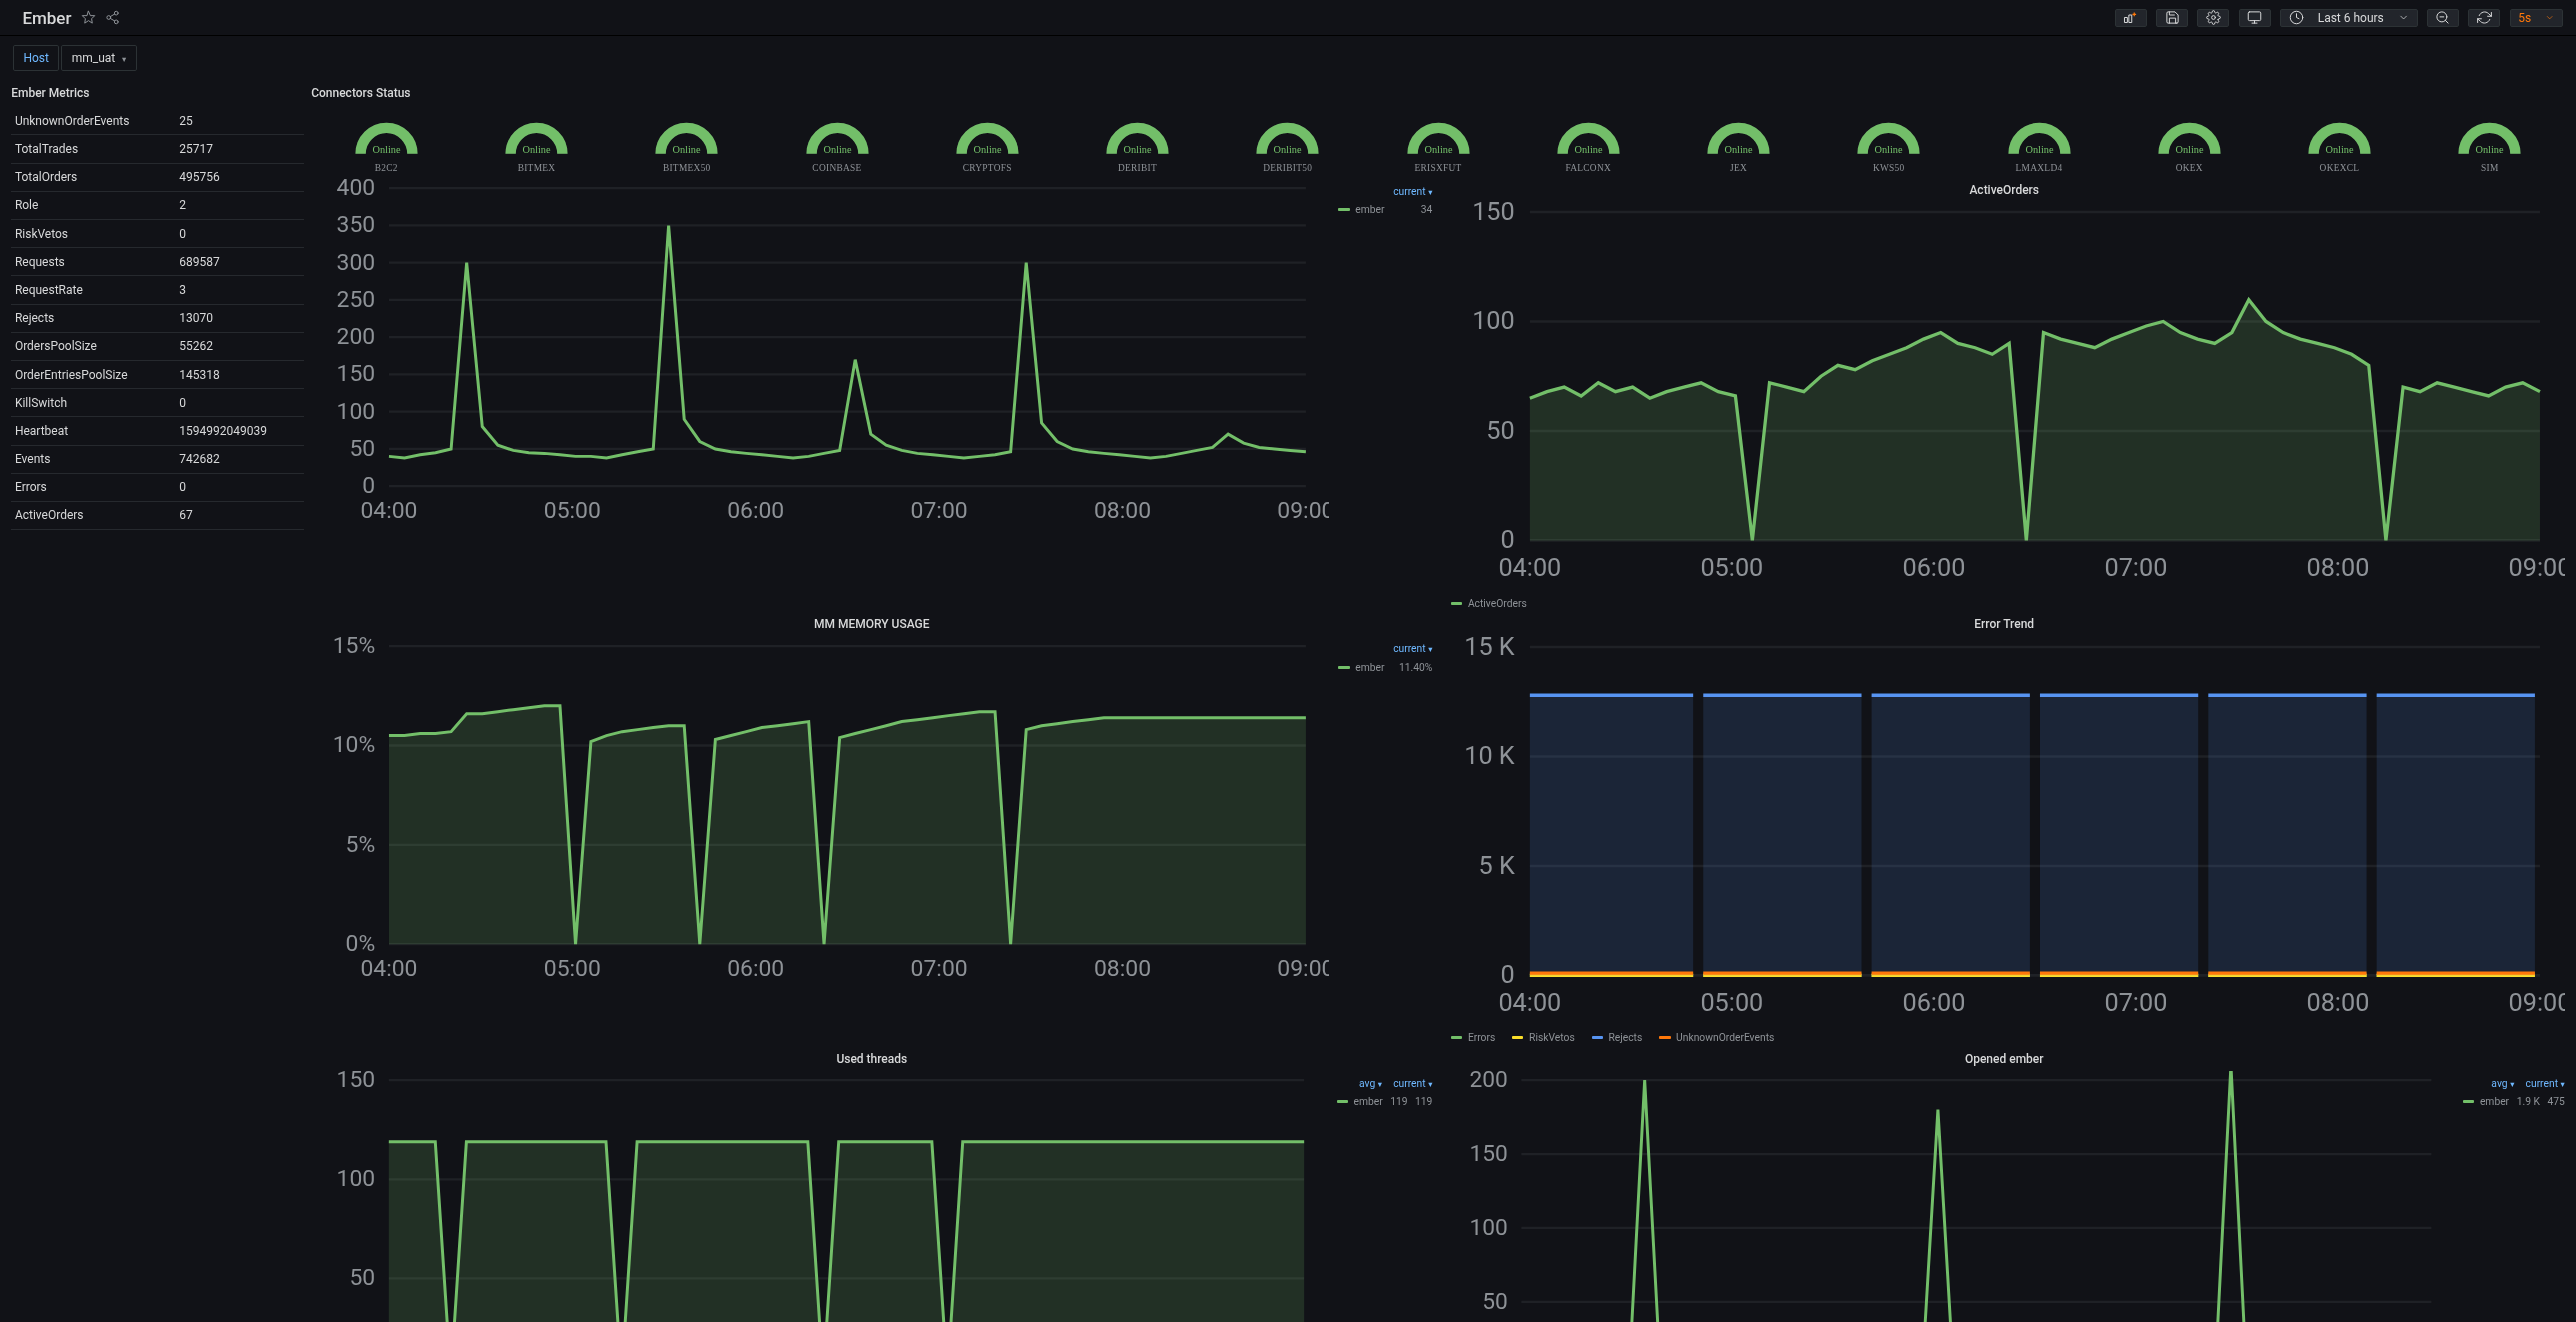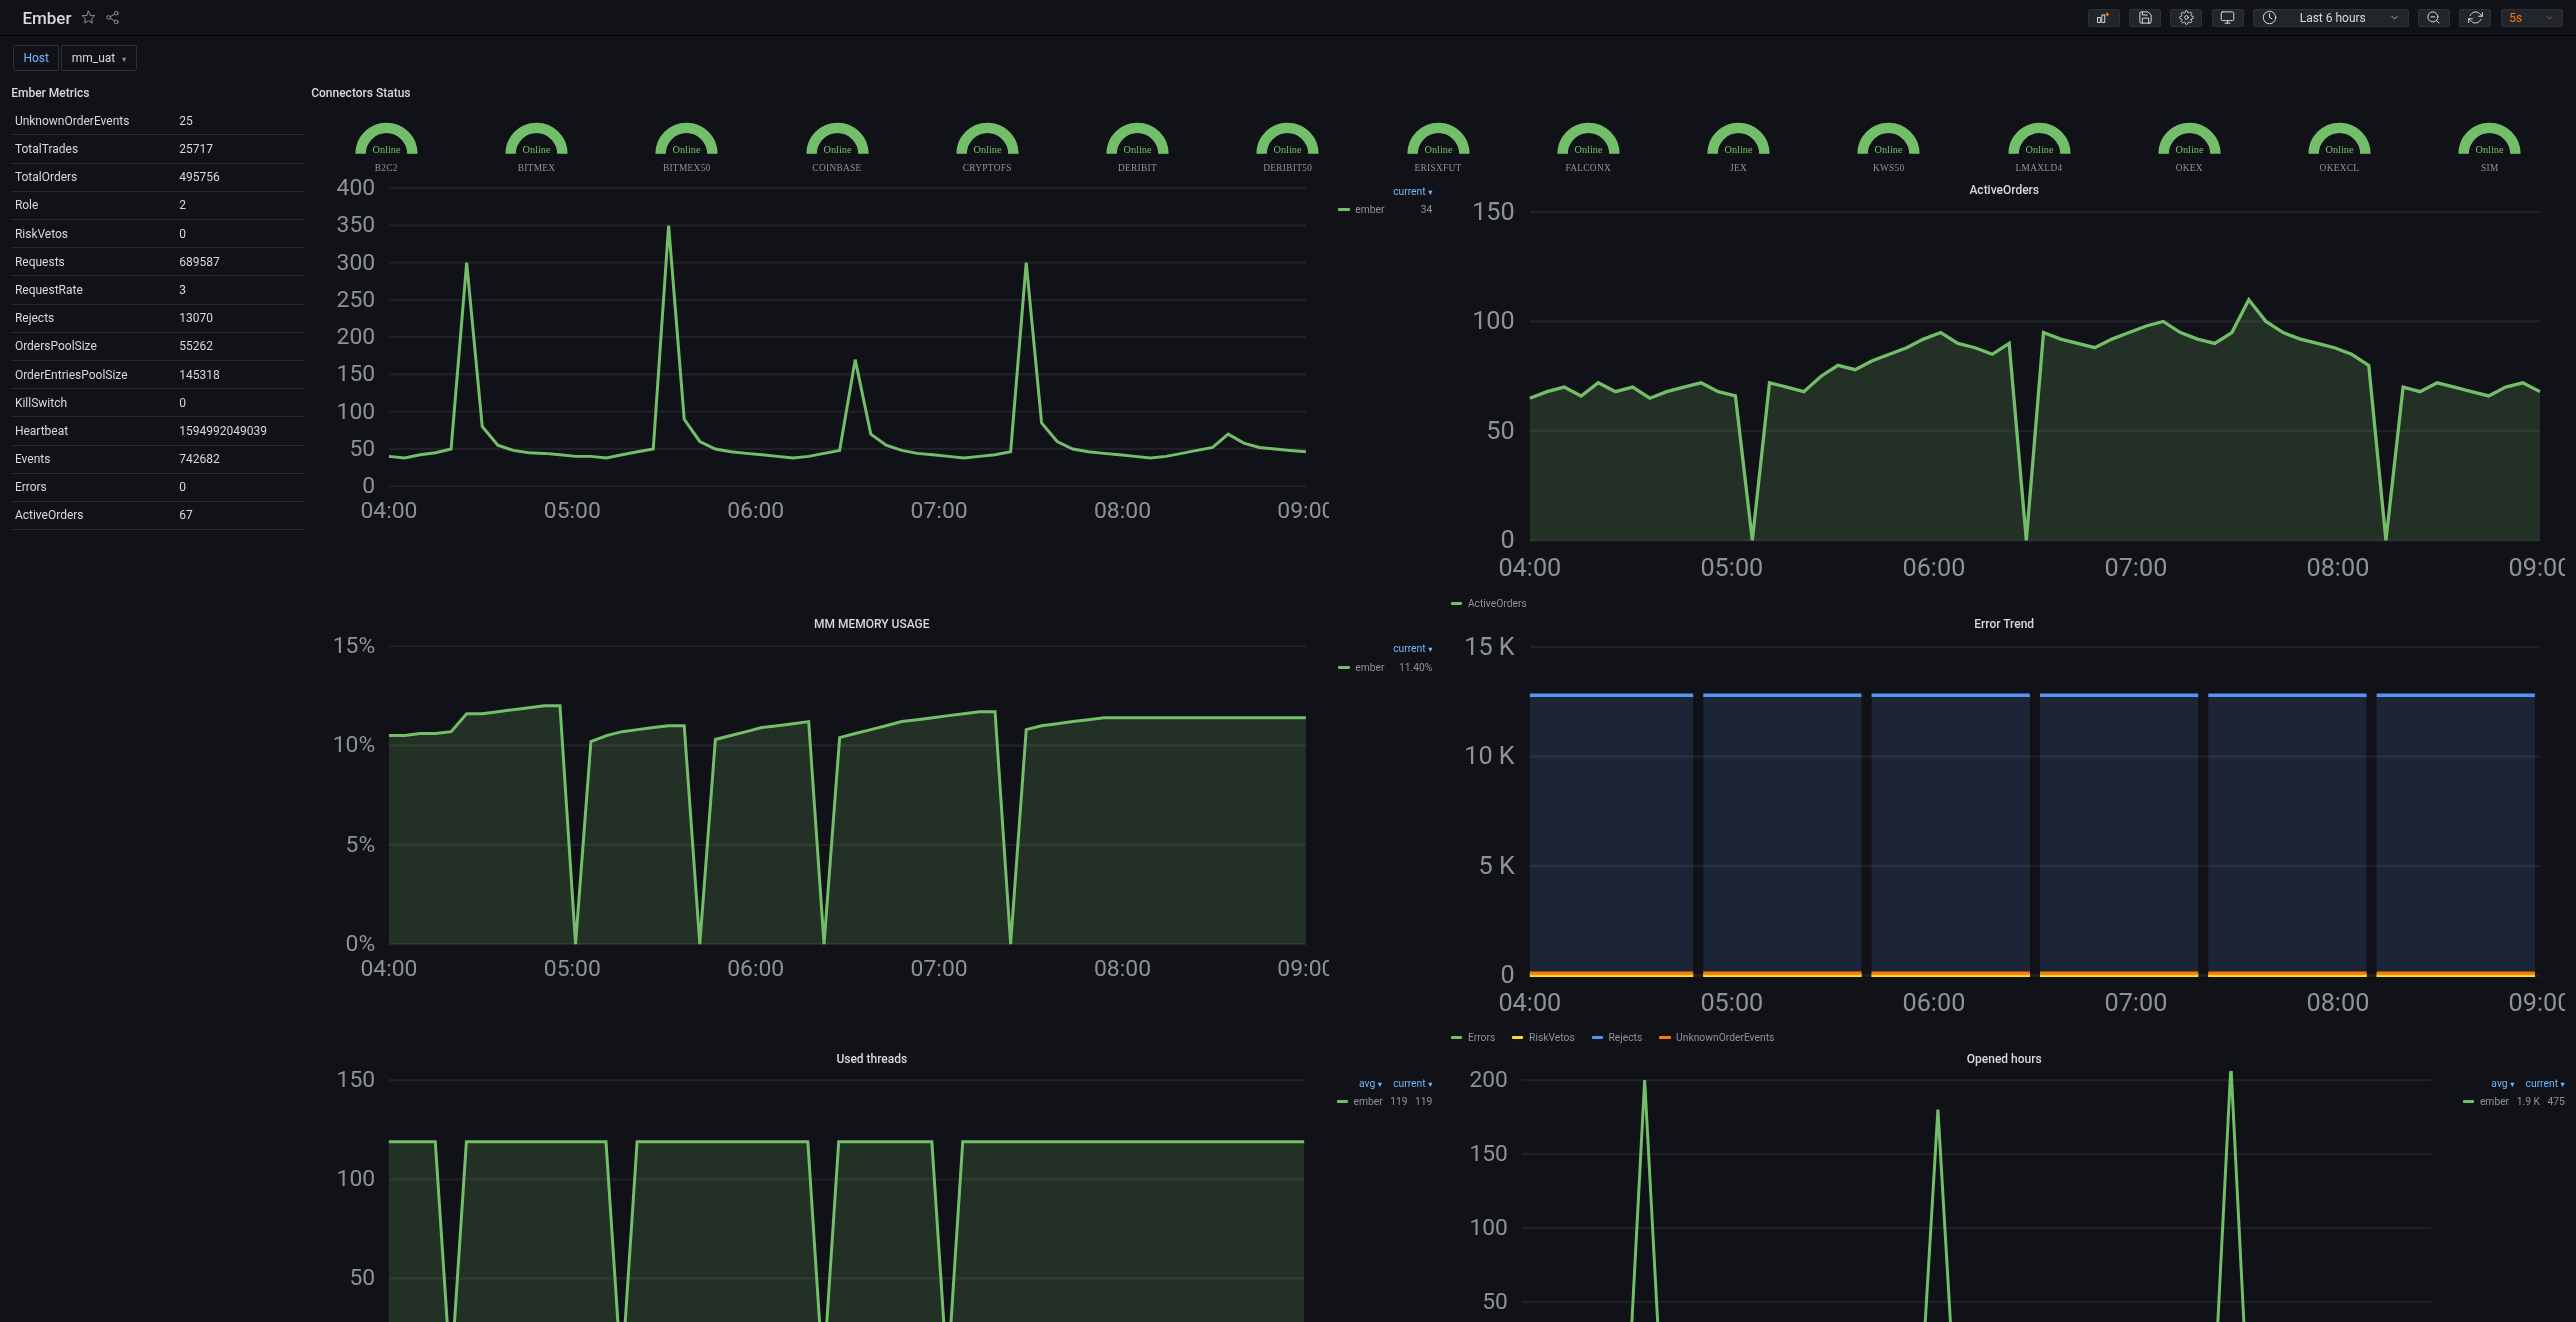--- a/index.html
+++ b/index.html
@@ -31,21 +31,21 @@
   }
   .title { font-size: 17px; font-weight: 500; display:flex; align-items:center; gap:9.4px;}
   .spacer { flex: 1; }
   .btn {
     height: 18px; min-width: 30px;
     padding: 0 7.5px;
     border: 0.9px solid var(--border);
     border-radius: 1.9px;
     background: #22252b;
     display: inline-flex; align-items: center; justify-content: center;
-    gap: 23px; color: var(--text);
+    gap: 14px; color: var(--text);
     font-size: 12px;
   }
   .btn svg, .btn .ico { width: 15px; height: 15px; }
   .btn.accent { color: var(--orange); }
   .subbar { padding: 9.4px 13px; display:flex; gap:2px; background: var(--bg);}
   .chip {
     border: 0.9px solid var(--border); border-radius: 1.9px;
     padding: 4.7px 9.4px; font-size: 12px;
   }
   .chip.blue { color: #6fb8ff; }
@@ -559,21 +559,21 @@
               </div>
               <div class="row">
                 <span class="lbl"><span class="swatch"></span>ember</span>
                 <span>119</span>
                 <span>119</span>
               </div>
             </div>
           </div>
         </div>
         <div class="chart-panel">
-          <div class="chart-title">Opened hours</div>
+          <div class="chart-title">Opened ember</div>
     <div class="chart-body">
             <div class="plot">
               <svg class="plot-svg" viewBox="0 0 444 154" style="font-size:12px">
     <g transform="translate(34,4)">
       <g class="axis">
                     <line x1="0" y1="130" x2="400" y2="130"></line>
                     <text x="-6" y="133" text-anchor="end">0</text>
                     <line x1="0" y1="97.5" x2="400" y2="97.5"></line>
                     <text x="-6" y="100.5" text-anchor="end">50</text>
                     <line x1="0" y1="65" x2="400" y2="65"></line>

